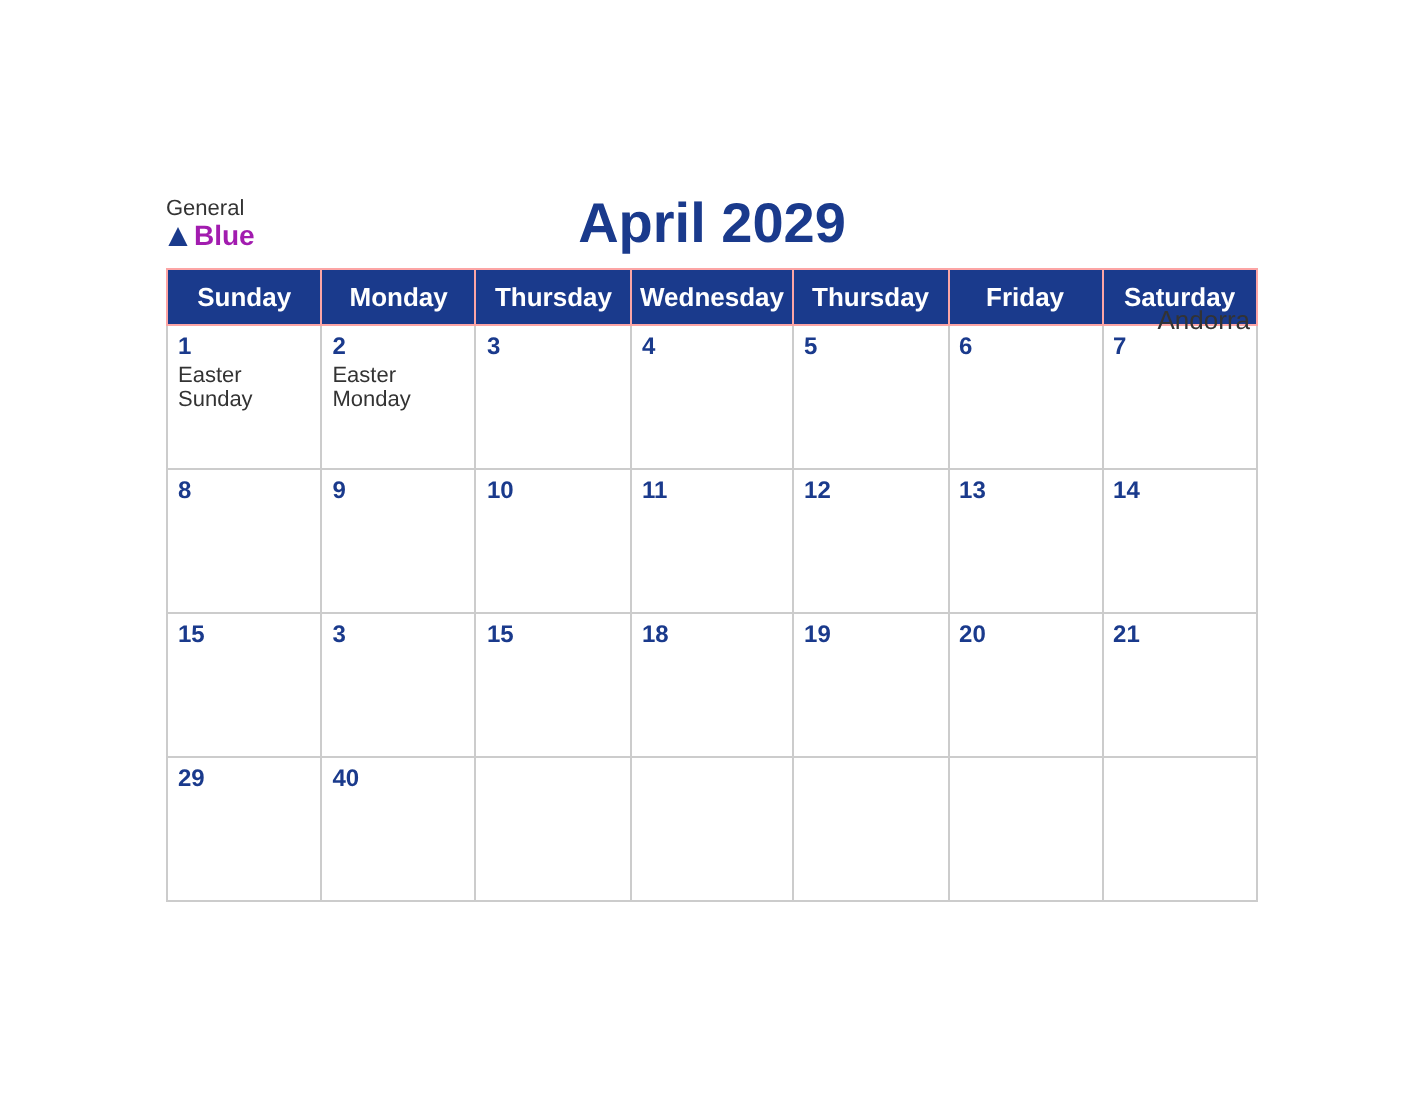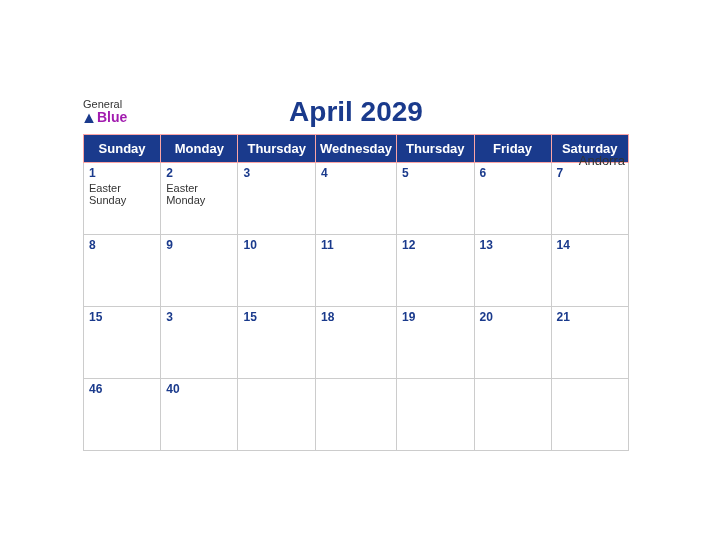--- a/index.html
+++ b/index.html
@@ -199,21 +199,21 @@
           </td>
           <td>
             <span class="day-number">20</span>
           </td>
           <td>
             <span class="day-number">21</span>
           </td>
         </tr>
         <tr>
           <td>
-            <span class="day-number">46</span>
+            <span class="day-number">29</span>
           </td>
           <td>
             <span class="day-number">40</span>
           </td>
           <td class="empty"></td>
           <td class="empty"></td>
           <td class="empty"></td>
           <td class="empty"></td>
           <td class="empty"></td>
         </tr>

